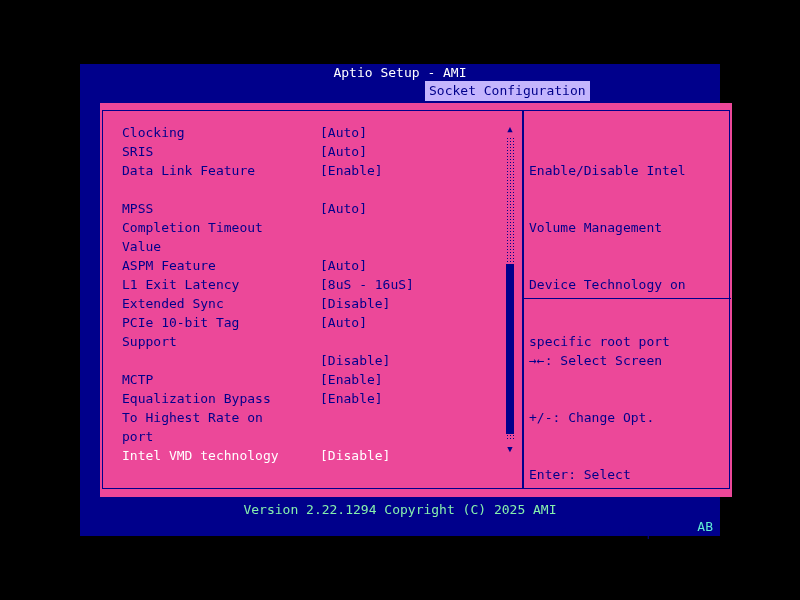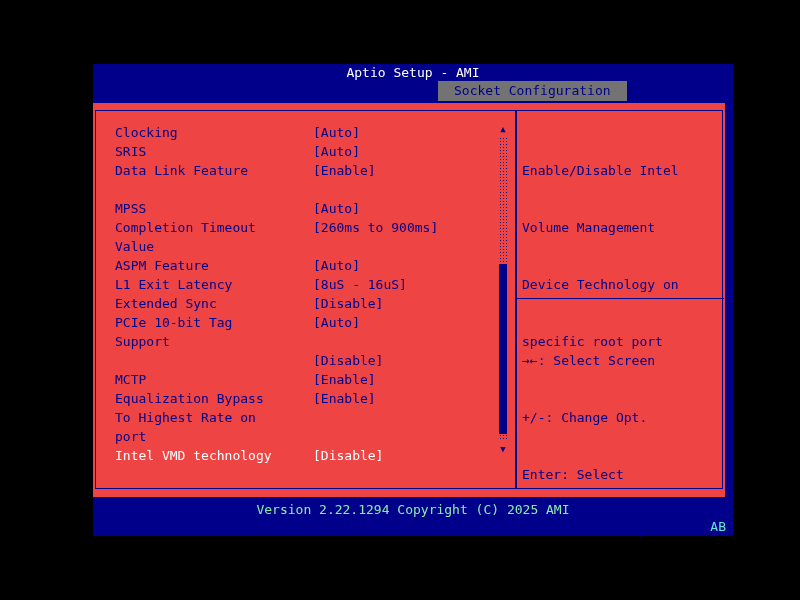--- a/index.html
+++ b/index.html
@@ -5,33 +5,33 @@
   html,body{margin:0;padding:0;}
   body{
     width:800px;height:600px;background:#000;overflow:hidden;
     font-family:"DejaVu Sans Mono","Liberation Mono",monospace;
     font-size:13px;line-height:19px;
     -webkit-font-smoothing:none;
   }
   .screen{position:relative;width:800px;height:600px;background:#000;}
   .bios-panel{
     position:absolute;left:80px;top:64px;width:640px;height:472px;
-    background:#00008B;color:#fff;margin-left:13px;
+    background:#00008B;color:#fff;
   }
   .bios-title{
     position:absolute;top:0;left:0;width:100%;height:17px;line-height:17px;
     text-align:center;color:#fff;
   }
   .tab{
     position:absolute;left:345px;top:17px;height:20px;line-height:20px;
-    background:#737373;color:#00008B;padding:0 16px;
+    background:#c4b5fd;color:#00008B;padding:0 4px;
   }
   .main-panel{
-    position:absolute;left:0;top:39px;width:632px;height:394px;
-    background:#ef4444;color:#00008B;
+    position:absolute;left:20px;top:39px;width:632px;height:394px;
+    background:#ec4899;color:#00008B;
   }
   .frame{
     position:absolute;left:2px;top:7px;width:628px;height:379px;
     border:1px solid #00008B;box-sizing:border-box;
   }
   .left-pane{position:absolute;left:0;top:0;width:403px;height:100%;}
   .menu-row{position:absolute;left:0;width:403px;height:19px;}
   .menu-row .lbl{position:absolute;left:19px;white-space:pre;}
   .menu-row .val{position:absolute;left:217px;white-space:pre;}
   .menu-row.selected{color:#FFFFFF;}
@@ -89,21 +89,20 @@
           <div class="menu-row" style="top:50px">
               <span class="lbl">Data Link Feature</span>
               <span class="val">[Enable]</span>
             </div>
           <div class="menu-row" style="top:88px">
               <span class="lbl">MPSS</span>
               <span class="val">[Auto]</span>
             </div>
           <div class="menu-row" style="top:107px">
               <span class="lbl">Completion Timeout</span>
-              <span class="val">[260ms to 900ms]</span>
             </div>
           <div class="menu-row" style="top:126px">
               <span class="lbl">Value</span>
             </div>
           <div class="menu-row" style="top:145px">
               <span class="lbl">ASPM Feature</span>
               <span class="val">[Auto]</span>
             </div>
           <div class="menu-row" style="top:164px">
               <span class="lbl">L1 Exit Latency</span>

